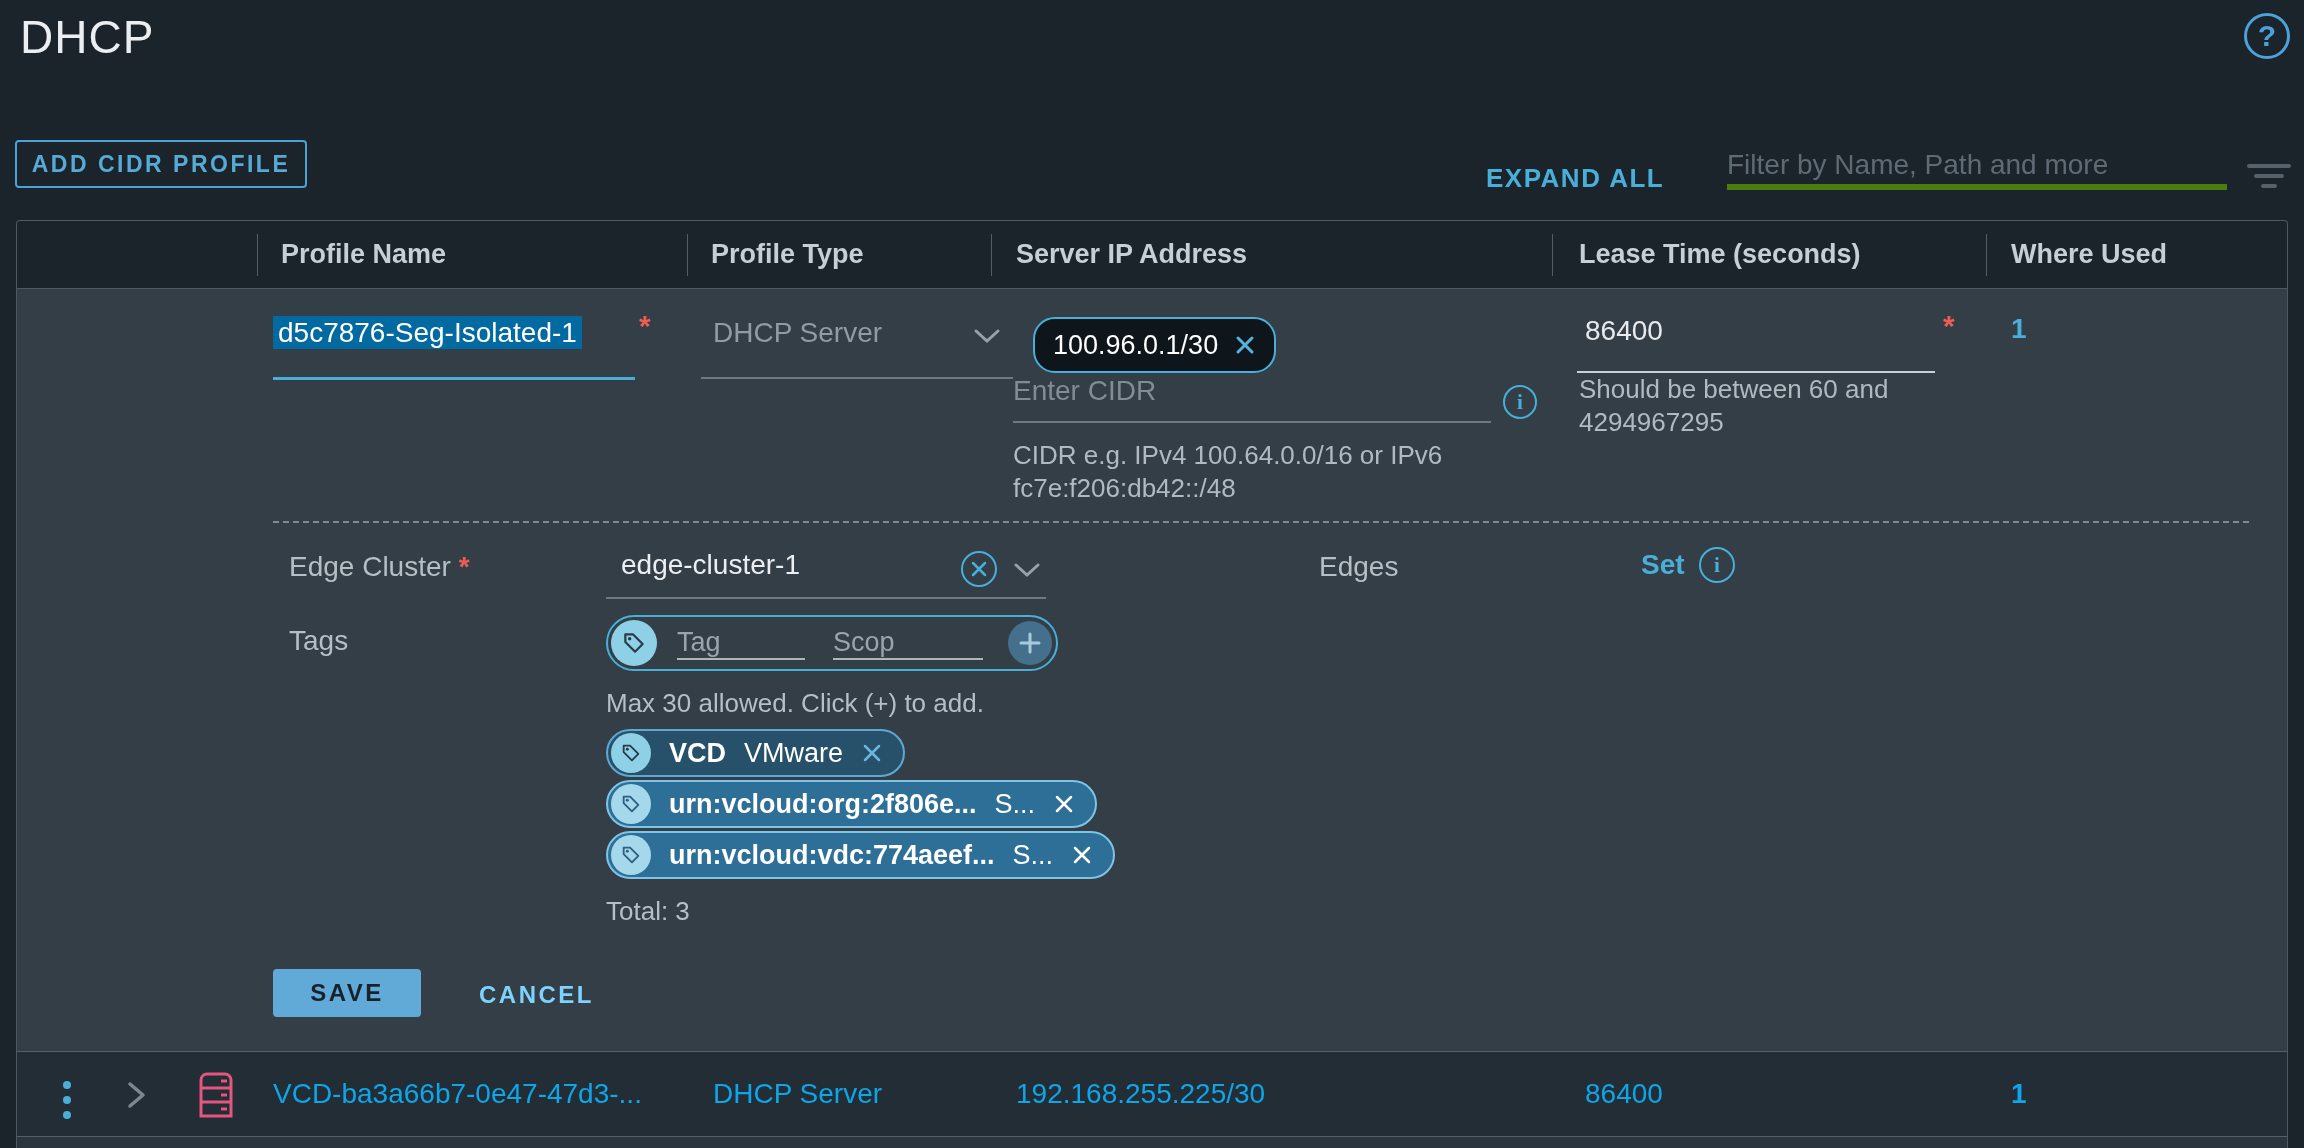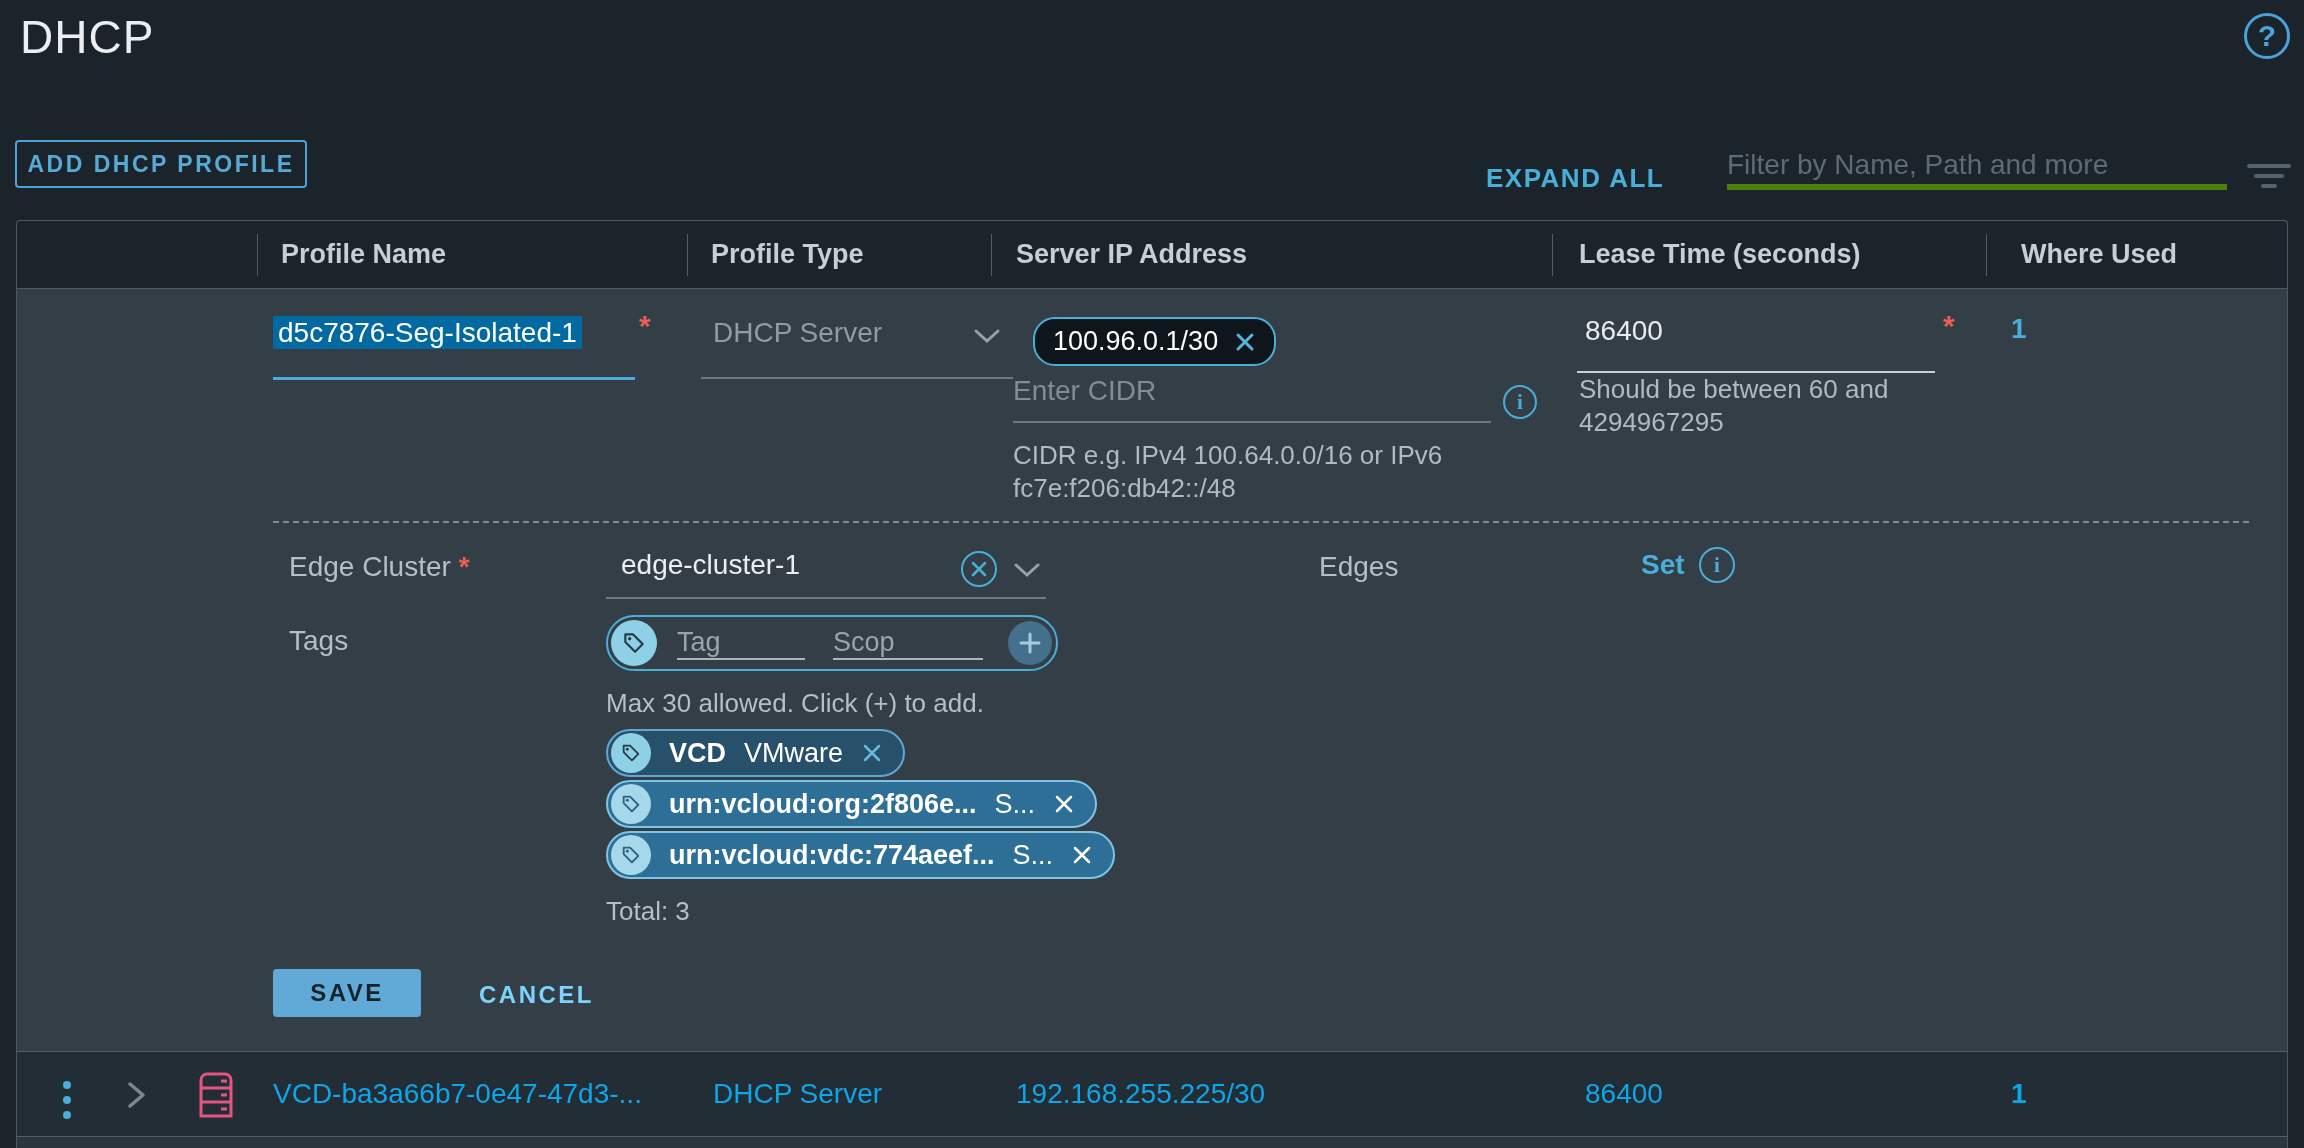--- a/index.html
+++ b/index.html
@@ -50,21 +50,21 @@
   .label { color:#b6bfc5; font-size:28px; }
   .helper { font-size:26px; color:#b0bac0; line-height:33px; }
   .asterisk { color:#eb5f52; font-size:30px; font-weight:600; }
   .underline { height:2px; background:#6e7a83; }
   .underline-blue { height:3px; background:#49afd9; }
   .underline-light { height:2px; background:#c9d0d5; }
   .selection { background:#0369a1; color:#ffffff; padding:1px 5px; }
   .dashed-divider { border-top:2px dashed #7f8991; }
 
   .cidr-chip {
-    height:49px; border:2px solid #49afd9; border-radius:22px; background:#0e151b;
+    height:56px; border:2px solid #49afd9; border-radius:22px; background:#0e151b;
     display:inline-flex; align-items:center; gap:16px; padding:0 18px;
     font-size:27px; color:#ffffff; cursor:default; white-space:nowrap;justify-content:center;
   }
   .icon-circle {
     border:2px solid #49afd9; border-radius:50%; color:#49afd9;
     display:flex; align-items:center; justify-content:center;
   }
   .blue-link { color:#49afd9; font-size:28px; font-weight:600; cursor:pointer; }
   .where-link { color:#49afd9; font-size:28px; font-weight:600; cursor:pointer; }
 
@@ -110,42 +110,42 @@
 </head>
 <body>
 
 <div id="stage">
 
   <div class="abs page-title" style="left:20px; top:10px;">DHCP</div>
   <div class="abs help-circle" style="left:2244px; top:13px;">
     <span>?</span>
   </div>
 
-  <button class="abs btn-outline" style="left:15px; top:140px;">ADD DHCP PROFILE</button>
+  <button class="abs btn-outline" style="left:15px; top:140px;">ADD CIDR PROFILE</button>
   <div class="abs link-caps" style="left:1486px; top:163px;">EXPAND ALL</div>
   <input class="abs filter-input" style="left: 1727px; top: 146px;" placeholder="Filter by Name, Path and more">
   <div class="abs filter-glyph" style="left:2246px; top:158px; width:46px;">
     <span style="width:44px;"></span>
       <span style="width:30px;"></span>
       <span style="width:16px;"></span>
   </div>
 
   <div class="abs table-frame">
 
     <div class="thead">
       <div class="col-sep" style="left:240px;"></div>
       <div class="th" style="left:264px;">Profile Name</div>
       <div class="col-sep" style="left:670px;"></div>
       <div class="th" style="left:694px;">Profile Type</div>
       <div class="col-sep" style="left:974px;"></div>
       <div class="th" style="left:999px;">Server IP Address</div>
       <div class="col-sep" style="left:1535px;"></div>
       <div class="th" style="left:1562px;">Lease Time (seconds)</div>
       <div class="col-sep" style="left:1969px;"></div>
-      <div class="th" style="left:1994px;margin-left:10px;">Where Used</div>
+      <div class="th" style="left:1994px;">Where Used</div>
     </div>
 
     <div class="form-region">
 
       <div class="abs field-text" style="left:256px; top:28px;">
         <span class="selection">d5c7876-Seg-Isolated-1</span>
       </div>
       <div class="abs underline-blue" style="left:256px; top:88px; width:362px;"></div>
       <div class="abs asterisk" style="left:622px; top:20px;">*</div>
 

